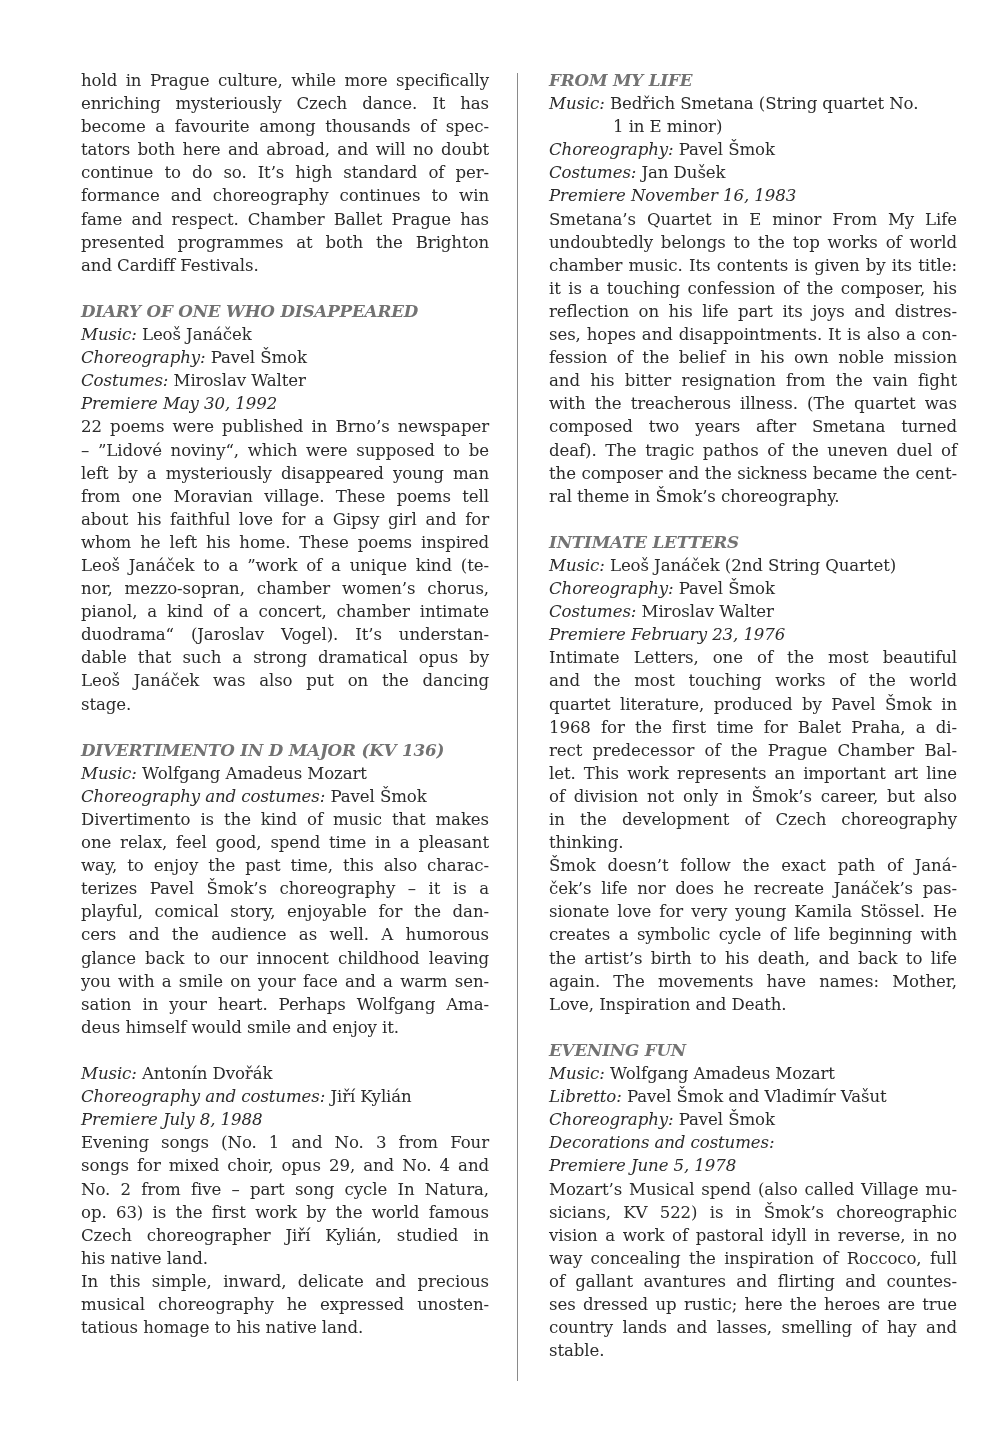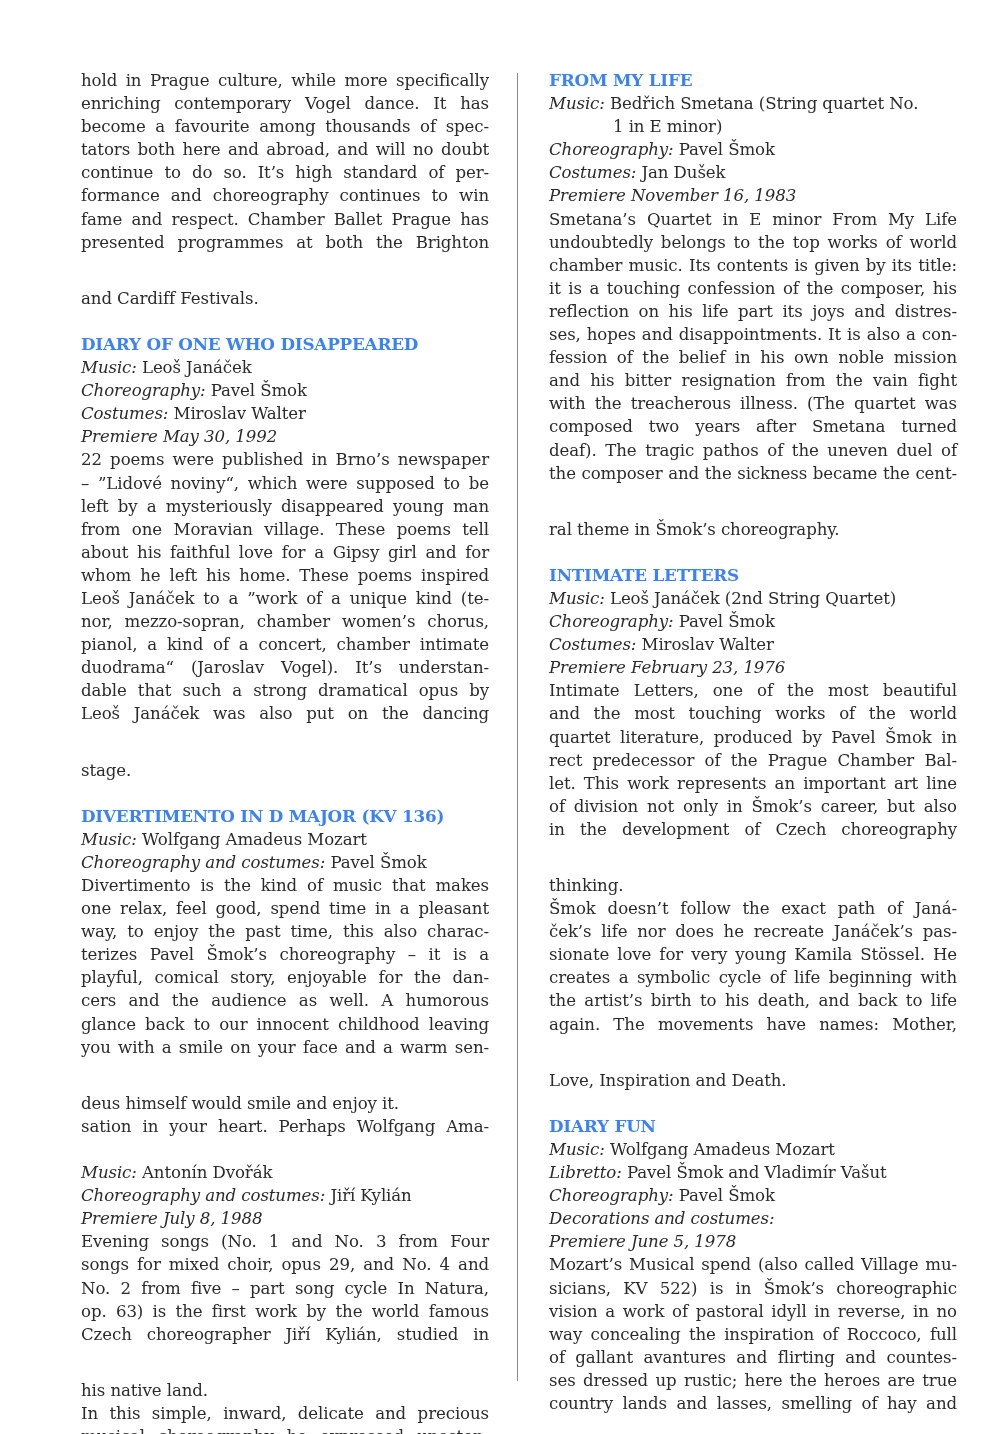--- a/index.html
+++ b/index.html
@@ -39,30 +39,30 @@
     font-size: 16.6px;
     line-height: 23.1px;
     height: 23.1px;
     white-space: nowrap;
     text-align: justify;
     text-align-last: justify;
     letter-spacing: -0.1px;
   }
   .line.last {
     text-align-last: left;
-    margin-top: 33px;
   }
   .heading {
     font-weight: bold;
     font-size: 16.8px;
     line-height: 23.1px;
     height: 23.1px;
     white-space: nowrap;
     letter-spacing: -0.2px;
-    color: #3b82f6;
+    color: #737373;
+    font-style: italic;
   }
   .meta {
     font-size: 16.6px;
     line-height: 23.1px;
     height: 23.1px;
     white-space: nowrap;
     letter-spacing: -0.1px;
   }
   .meta .lbl { font-style: italic; margin-top: 40px; }
   .meta.indent { padding-left: 64px; }
@@ -71,21 +71,21 @@
   .section { }
 </style>
 </head>
 <body>
 
 <div class="page">
 
   <div class="column col-left">
     <div class="section">
       <div class="line">hold in Prague culture, while more specifically</div>
-      <div class="line">enriching contemporary Vogel dance. It has</div>
+      <div class="line">enriching mysteriously Czech dance. It has</div>
       <div class="line">become a favourite among thousands of spec-</div>
       <div class="line">tators both here and abroad, and will no doubt</div>
       <div class="line">continue to do so. It’s high standard of per-</div>
       <div class="line">formance and choreography continues to win</div>
       <div class="line">fame and respect. Chamber Ballet Prague has</div>
       <div class="line">presented programmes at both the Brighton</div>
       <div class="line last">and Cardiff Festivals.</div>
     </div>
     <div class="gap"></div>
 
@@ -116,22 +116,22 @@
       <div class="meta"><span class="lbl">Music:</span><span> Wolfgang Amadeus Mozart</span></div>
       <div class="meta"><span class="lbl">Choreography and costumes:</span><span> Pavel Šmok</span></div>
       <div class="line">Divertimento is the kind of music that makes</div>
       <div class="line">one relax, feel good, spend time in a pleasant</div>
       <div class="line">way, to enjoy the past time, this also charac-</div>
       <div class="line">terizes Pavel Šmok’s choreography – it is a</div>
       <div class="line">playful, comical story, enjoyable for the dan-</div>
       <div class="line">cers and the audience as well. A humorous</div>
       <div class="line">glance back to our innocent childhood leaving</div>
       <div class="line">you with a smile on your face and a warm sen-</div>
+      <div class="line">sation in your heart. Perhaps Wolfgang Ama-</div>
       <div class="line last">deus himself would smile and enjoy it.</div>
-      <div class="line">sation in your heart. Perhaps Wolfgang Ama-</div>
     </div>
     <div class="gap"></div>
 
     <div class="section">
       <div class="meta"><span class="lbl">Music:</span><span> Antonín Dvořák</span></div>
       <div class="meta"><span class="lbl">Choreography and costumes:</span><span> Jiří Kylián</span></div>
       <div class="meta premiere">Premiere July 8, 1988</div>
       <div class="line">Evening songs (No. 1 and No. 3 from Four</div>
       <div class="line">songs for mixed choir, opus 29, and No. 4 and</div>
       <div class="line">No. 2 from five – part song cycle In Natura,</div>
@@ -173,37 +173,38 @@
 
     <div class="section">
       <div class="heading">INTIMATE LETTERS</div>
       <div class="meta"><span class="lbl">Music:</span><span> Leoš Janáček (2nd String Quartet)</span></div>
       <div class="meta"><span class="lbl">Choreography:</span><span> Pavel Šmok</span></div>
       <div class="meta"><span class="lbl">Costumes:</span><span> Miroslav Walter</span></div>
       <div class="meta premiere">Premiere February 23, 1976</div>
       <div class="line">Intimate Letters, one of the most beautiful</div>
       <div class="line">and the most touching works of the world</div>
       <div class="line">quartet literature, produced by Pavel Šmok in</div>
+      <div class="line">1968 for the first time for Balet Praha, a di-</div>
       <div class="line">rect predecessor of the Prague Chamber Bal-</div>
       <div class="line">let. This work represents an important art line</div>
       <div class="line">of division not only in Šmok’s career, but also</div>
       <div class="line">in the development of Czech choreography</div>
       <div class="line last">thinking.</div>
       <div class="line">Šmok doesn’t follow the exact path of Janá-</div>
       <div class="line">ček’s life nor does he recreate Janáček’s pas-</div>
       <div class="line">sionate love for very young Kamila Stössel. He</div>
       <div class="line">creates a symbolic cycle of life beginning with</div>
       <div class="line">the artist’s birth to his death, and back to life</div>
       <div class="line">again. The movements have names: Mother,</div>
       <div class="line last">Love, Inspiration and Death.</div>
     </div>
     <div class="gap"></div>
 
     <div class="section">
-      <div class="heading">DIARY FUN</div>
+      <div class="heading">EVENING FUN</div>
       <div class="meta"><span class="lbl">Music:</span><span> Wolfgang Amadeus Mozart</span></div>
       <div class="meta"><span class="lbl">Libretto:</span><span> Pavel Šmok and Vladimír Vašut</span></div>
       <div class="meta"><span class="lbl">Choreography:</span><span> Pavel Šmok</span></div>
       <div class="meta"><span class="lbl">Decorations and costumes:</span><span></span></div>
       <div class="meta premiere">Premiere June 5, 1978</div>
       <div class="line">Mozart’s Musical spend (also called Village mu-</div>
       <div class="line">sicians, KV 522) is in Šmok’s choreographic</div>
       <div class="line">vision a work of pastoral idyll in reverse, in no</div>
       <div class="line">way concealing the inspiration of Roccoco, full</div>
       <div class="line">of gallant avantures and flirting and countes-</div>

